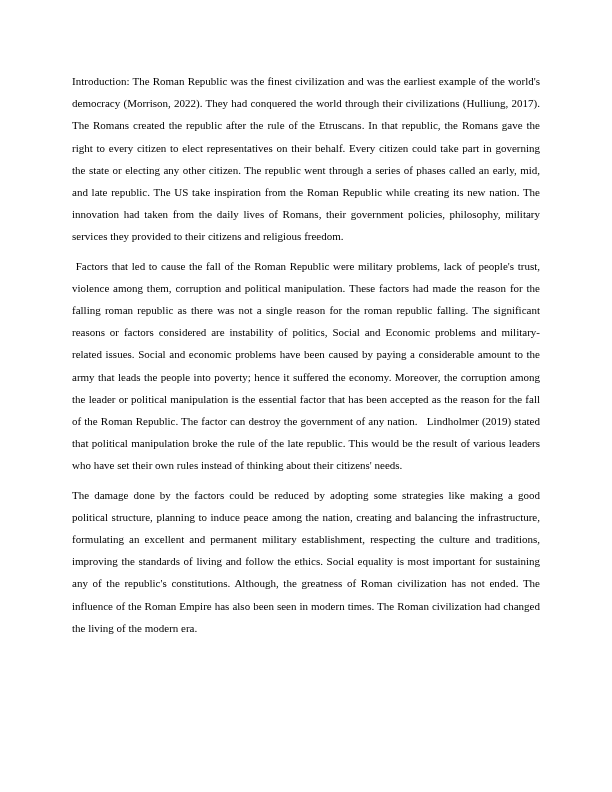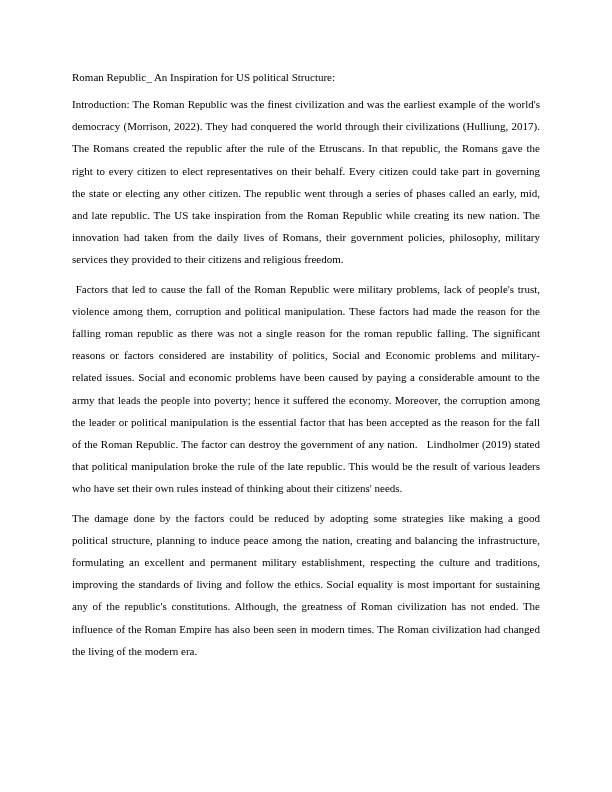--- a/index.html
+++ b/index.html
@@ -32,17 +32,16 @@
     margin: 0 0 7px 0;
     line-height: 22.2px;
     text-align: justify;
     text-justify: inter-word;
   }
 </style>
 </head>
 <body>
 
 <div class="page">
-  <p class="title">Roman Republic_ An Inspiration for US political Structure:</p>
   <p class="para">Introduction: The Roman Republic was the finest civilization and was the earliest example of the world's democracy (Morrison, 2022). They had conquered the world through their civilizations (Hulliung, 2017). The Romans created the republic after the rule of the Etruscans. In that republic, the Romans gave the right to every citizen to elect representatives on their behalf. Every citizen could take part in governing the state or electing any other citizen. The republic went through a series of phases called an early, mid, and late republic. The US take inspiration from the Roman Republic while creating its new nation. The innovation had taken from the daily lives of Romans, their government policies, philosophy, military services they provided to their citizens and religious freedom.</p>
   <p class="para" style="white-space: pre-wrap;"> Factors that led to cause the fall of the Roman Republic were military problems, lack of people's trust, violence among them, corruption and political manipulation. These factors had made the reason for the falling roman republic as there was not a single reason for the roman republic falling. The significant reasons or factors considered are instability of politics, Social and Economic problems and military-related issues. Social and economic problems have been caused by paying a considerable amount to the army that leads the people into poverty; hence it suffered the economy. Moreover, the corruption among the leader or political manipulation is the essential factor that has been accepted as the reason for the fall of the Roman Republic. The factor can destroy the government of any nation.   Lindholmer (2019) stated that political manipulation broke the rule of the late republic. This would be the result of various leaders who have set their own rules instead of thinking about their citizens' needs.</p>
   <p class="para">The damage done by the factors could be reduced by adopting some strategies like making a good political structure, planning to induce peace among the nation, creating and balancing the infrastructure, formulating an excellent and permanent military establishment, respecting the culture and traditions, improving the standards of living and follow the ethics. Social equality is most important for sustaining any of the republic's constitutions. Although, the greatness of Roman civilization has not ended. The influence of the Roman Empire has also been seen in modern times. The Roman civilization had changed the living of the modern era.</p>
 </div>
 
 </body></html>

